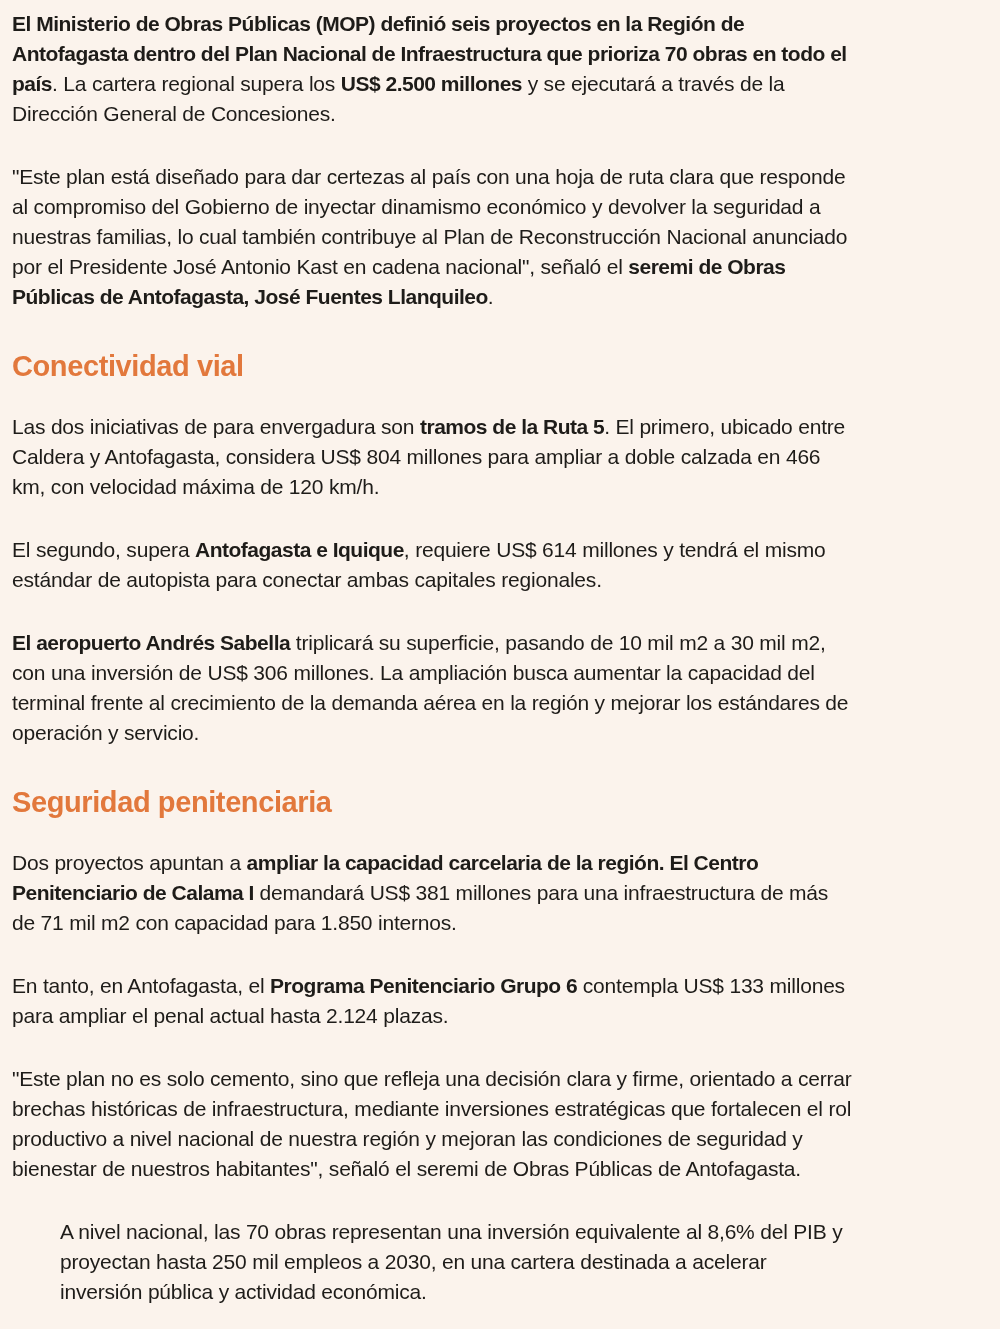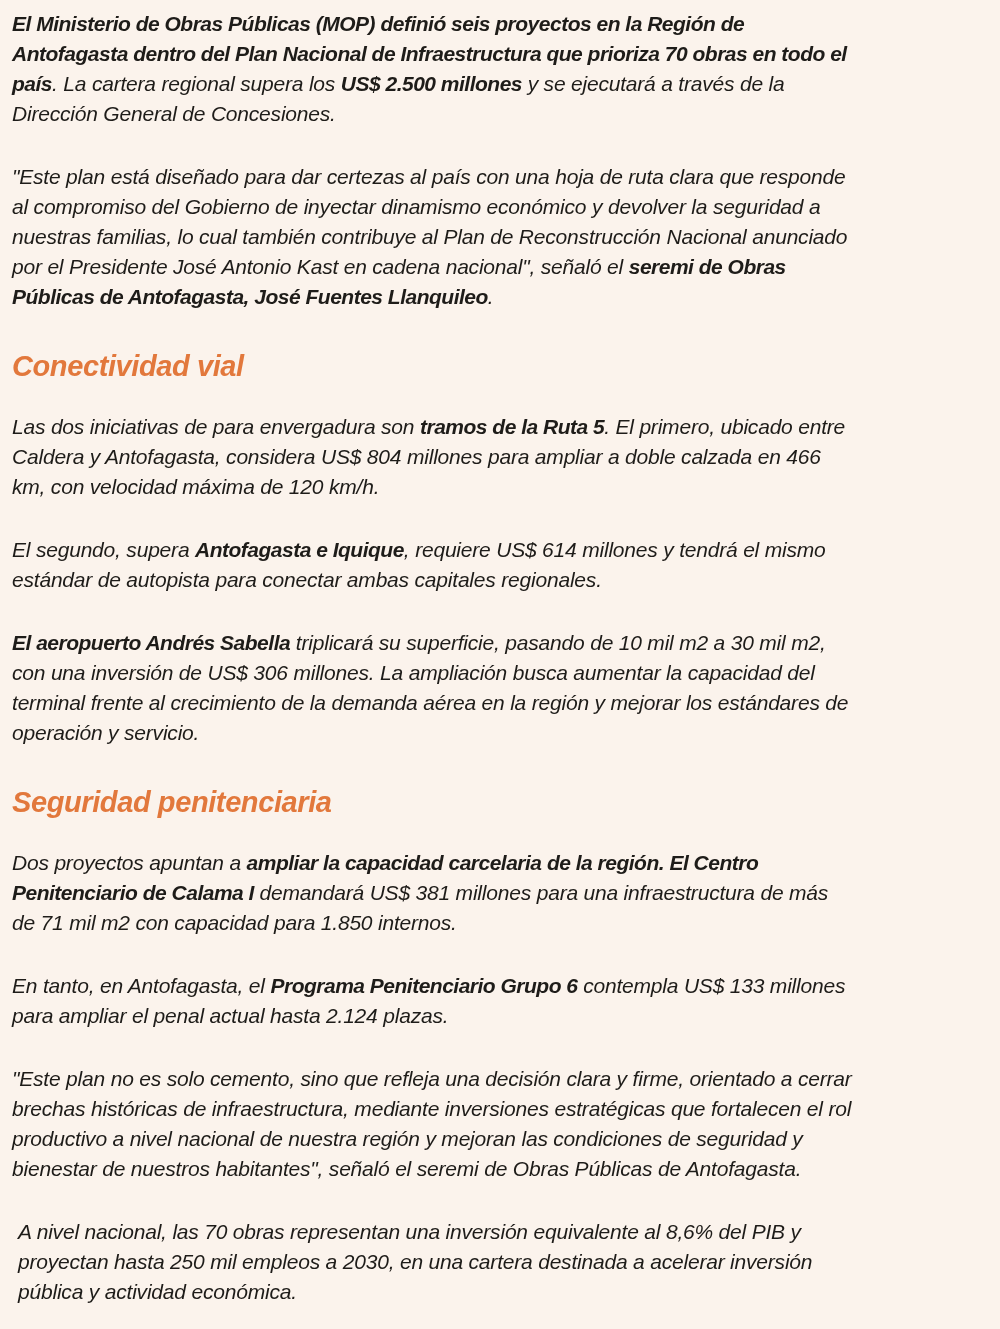--- a/index.html
+++ b/index.html
@@ -11,38 +11,38 @@
     height: 1329px;
     background: #FBF3EC;
     color: #1E1C19;
     font-family: "Liberation Sans", sans-serif;
     overflow: hidden;
   }
   .article {
     box-sizing: border-box;
     width: 856px;
     padding: 9px 2px 0 12px;
-    font-style: italic;
   }
   .paragraph {
     font-size: 21px;
     line-height: 30px;
     letter-spacing: -0.2px;
     margin: 0 0 33px 0;
     color: #1E1C19;
   }
   .paragraph .run {
     font-weight: 400;
   }
   .paragraph .run.bold {
     font-weight: 700;
     letter-spacing: -0.5px;
   }
   .paragraph.indent {
     padding-left: 6px;
+    margin-left: 42px;
   }
   .section-heading {
     font-size: 29px;
     line-height: 34px;
     font-weight: 700;
     letter-spacing: -0.4px;
     color: #E2783C;
     margin: 37px 0 29px 0;
   }
   .section-heading.tight {

